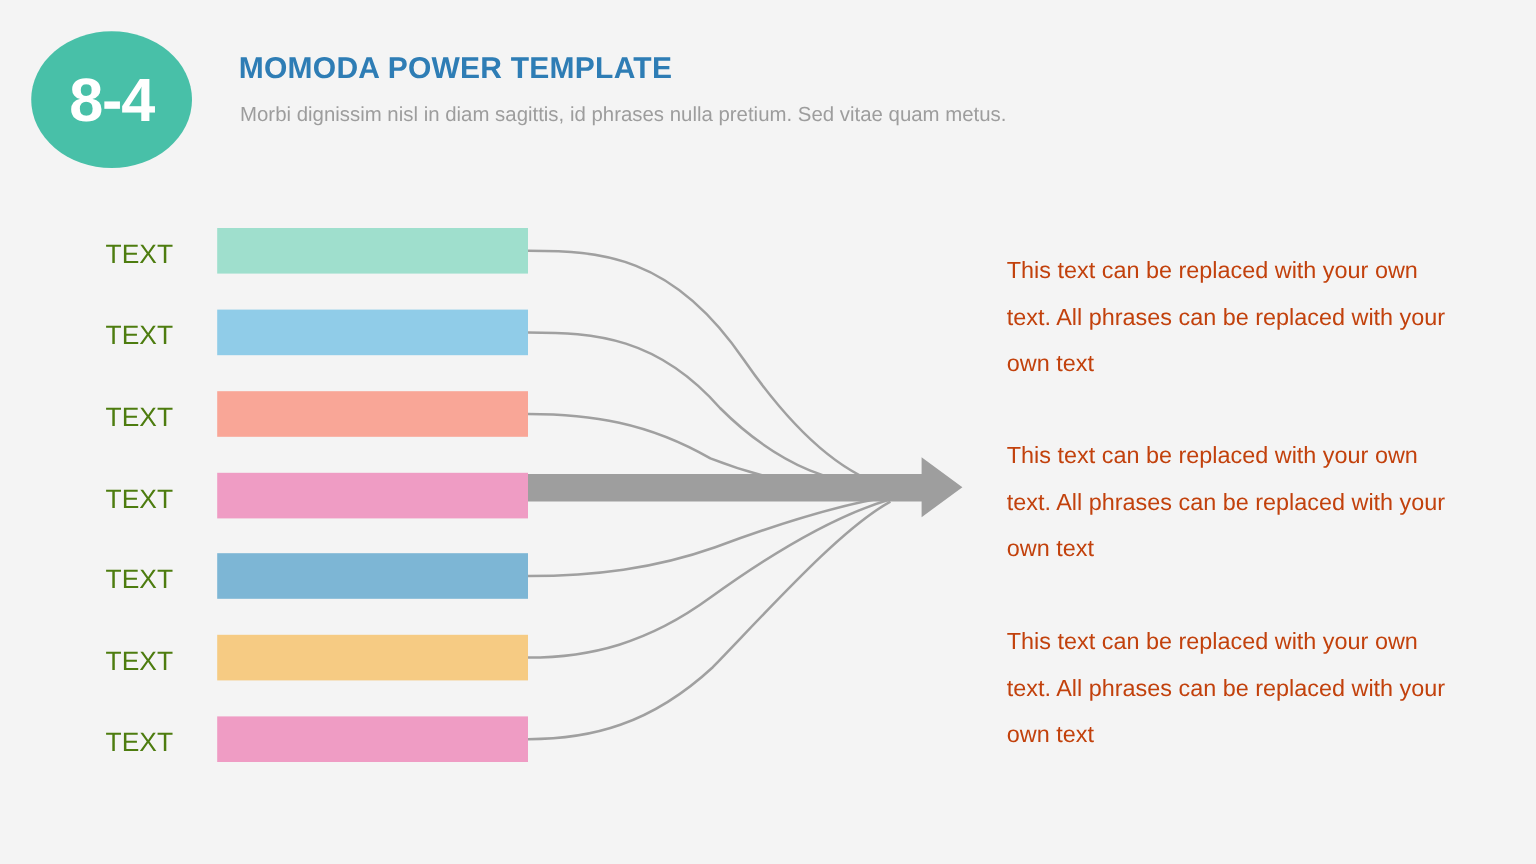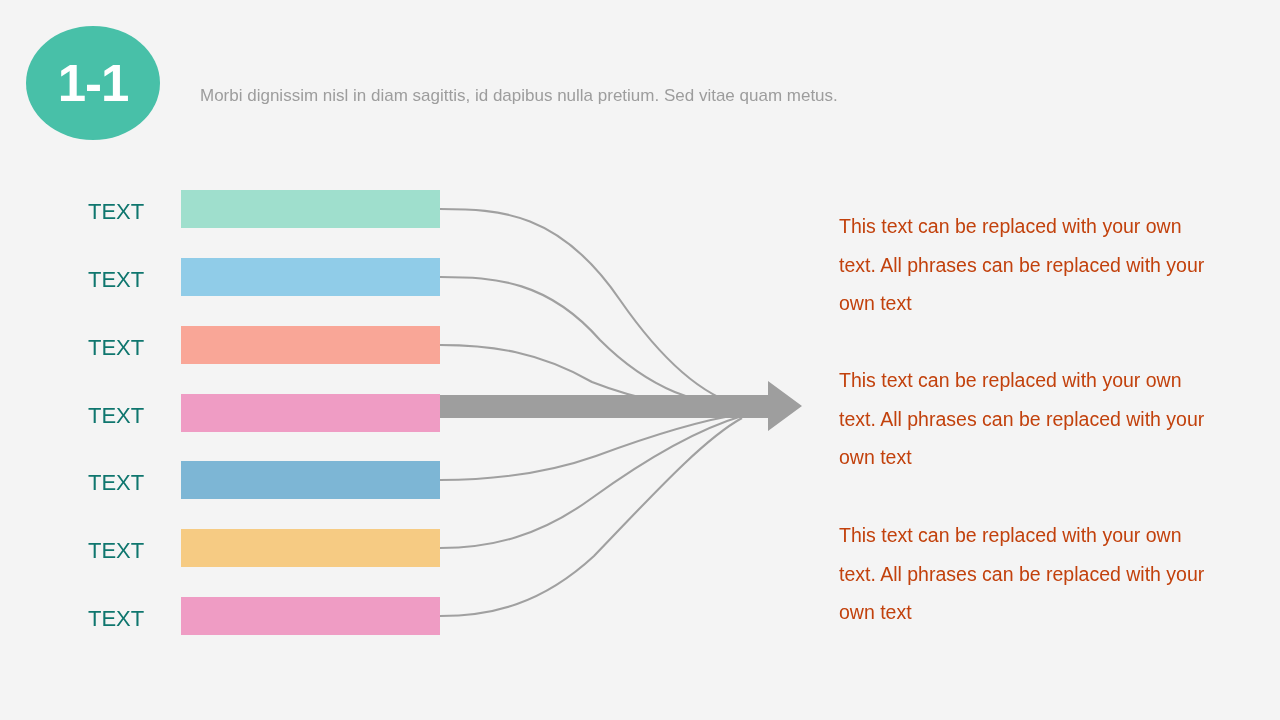--- a/index.html
+++ b/index.html
@@ -69,21 +69,21 @@
     left: 0; top: 0;
     width: 1280px;
     height: 720px;
   }
   .row-label {
     position: absolute;
     left: 88px;
     width: 86px;
     text-align: left;
     font-size: 22px;
-    color: #0f766e;
+    color: #4d7c0f;
     font-family: "Liberation Sans", sans-serif;
   }
   .row-bar {
     position: absolute;
     left: 181px;
     width: 259px;
     height: 38px;
   }
 
   
@@ -105,24 +105,25 @@
     color: #c2410c;
     font-family: "Liberation Sans", sans-serif;
   }
 </style>
 </head>
 <body>
 
 <div class="slide">
 
   <div class="badge-circle">
-    <span class="badge-label">1-1</span>
+    <span class="badge-label">8-4</span>
   </div>
 
-  <div class="subtitle">Morbi dignissim nisl in diam sagittis, id dapibus nulla pretium. Sed vitae quam metus.</div>
+  <div class="title">MOMODA POWER TEMPLATE</div>
+  <div class="subtitle">Morbi dignissim nisl in diam sagittis, id phrases nulla pretium. Sed vitae quam metus.</div>
 
   <div class="rows-layer">
     <div class="row-label" style="top:199px;">TEXT</div>
     <div class="row-bar" style="top:190px; background:#9fdfcd;"></div>
 
     <div class="row-label" style="top:267px;">TEXT</div>
     <div class="row-bar" style="top:258px; background:#90cce8;"></div>
 
     <div class="row-label" style="top:335px;">TEXT</div>
     <div class="row-bar" style="top:326px; background:#f9a697;"></div>

